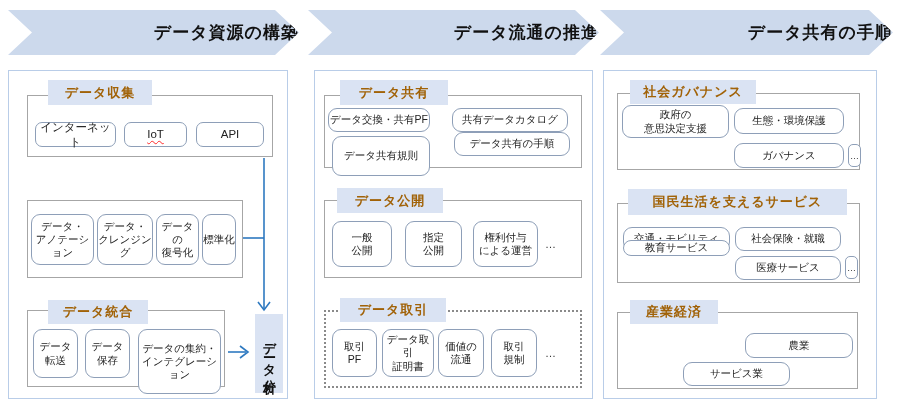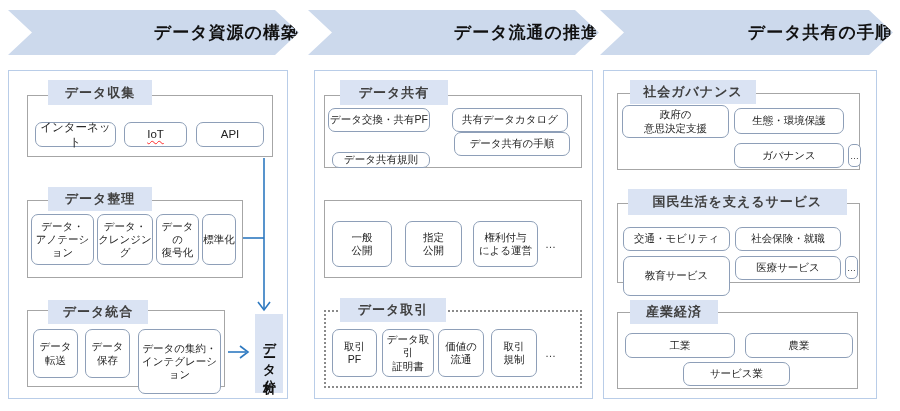--- a/index.html
+++ b/index.html
@@ -27,30 +27,30 @@
 
   
   .panel{position:absolute;top:70px;height:329px;border:1px solid var(--panel-border);background:#fff;}
 
   
   .group{position:absolute;border:1px solid var(--group-border);background:#fff;}
   .group.dotted{border:2px dotted #8a8a8a;}
   .glabel{
     position:absolute;background:var(--label-fill);
     display:flex;align-items:center;justify-content:center;
-    font-size:13px;font-weight:bold;color:#404040;z-index:3;letter-spacing:1px;
+    font-size:13px;font-weight:bold;color:#a16207;z-index:3;letter-spacing:1px;
   }
 
   
   .item{
     position:absolute;border:1px solid var(--item-border);border-radius:7px;background:#fff;
     display:flex;align-items:center;justify-content:center;text-align:center;
     font-size:11.5px;line-height:1.25;color:#222;white-space:pre-line;z-index:2;
   }
-  .item.small{font-size:10.5px;}
+  .item.small{font-size:10.5px;border-radius:9px;}
   .u-spell{text-decoration:underline wavy #ff2a2a 1px;text-underline-offset:2px;text-decoration-skip-ink:none;}
 
   .dots{position:absolute;font-size:11px;color:#333;z-index:2;letter-spacing:1px;}
   .dots-box{
     position:absolute;border:1px solid var(--item-border);border-radius:5px;background:#fff;
     display:flex;align-items:center;justify-content:center;font-size:9px;color:#333;z-index:4;
   }
 
   
   .vbox{
@@ -87,21 +87,20 @@
   </svg>
 
   <div class="panel" style="left:8px;width:280px"></div>
 
   <div class="glabel" style="left:48px;top:80px;width:104px;height:25px">データ収集</div>
   <div class="group" style="left:27px;top:95px;width:246px;height:62px"></div>
   <div class="item" style="left:35px;top:122px;width:81px;height:25px">インターネット</div>
   <div class="item" style="left:124px;top:122px;width:63px;height:25px"><span class="u-spell">IoT</span></div>
   <div class="item" style="left:196px;top:122px;width:68px;height:25px">API</div>
 
-  <div class="glabel" style="left:48px;top:187px;width:104px;height:24px">データ整理</div>
   <div class="group" style="left:27px;top:200px;width:216px;height:78px"></div>
   <div class="item small" style="left:31px;top:214px;width:63px;height:51px">データ・
 アノテーション</div>
   <div class="item small" style="left:97px;top:214px;width:56px;height:51px">データ・
 クレンジング</div>
   <div class="item small" style="left:156px;top:214px;width:43px;height:51px">データの
 復号化</div>
   <div class="item small" style="left:202px;top:214px;width:34px;height:51px">標準化</div>
 
   <div class="glabel" style="left:48px;top:300px;width:100px;height:24px">データ統合</div>
@@ -114,23 +113,24 @@
 インテグレーション</div>
 
   <div class="vbox" style="left:255px;top:314px;width:28px;height:79px">データ分析</div>
 
   <div class="panel" style="left:314px;width:279px"></div>
 
   <div class="glabel" style="left:340px;top:80px;width:108px;height:25px">データ共有</div>
   <div class="group" style="left:324px;top:95px;width:258px;height:73px"></div>
   <div class="item small" style="left:328px;top:108px;width:102px;height:24px">データ交換・共有PF</div>
   <div class="item small" style="left:452px;top:108px;width:116px;height:24px">共有データカタログ</div>
-  <div class="item small" style="left:332px;top:152px;width:98px;height:16px">データ共有規則</div>
+  <div class="item small" style="left:332px;top:136px;width:98px;height:40px">データ共有規則</div>
   <div class="item small" style="left:454px;top:132px;width:116px;height:24px">データ共有の手順</div>
 
+  <div class="glabel" style="left:337px;top:188px;width:106px;height:25px">データ公開</div>
   <div class="group" style="left:324px;top:200px;width:258px;height:78px"></div>
   <div class="item small" style="left:332px;top:221px;width:60px;height:46px">一般
 公開</div>
   <div class="item small" style="left:405px;top:221px;width:57px;height:46px">指定
 公開</div>
   <div class="item small" style="left:473px;top:221px;width:65px;height:46px">権利付与
 による運営</div>
   <div class="dots" style="left:545px;top:238px">…</div>
 
   <div class="glabel" style="left:340px;top:298px;width:106px;height:24px">データ取引</div>
@@ -152,23 +152,22 @@
   <div class="item small" style="left:622px;top:105px;width:107px;height:33px">政府の
 意思決定支援</div>
   <div class="item small" style="left:734px;top:108px;width:110px;height:26px">生態・環境保護</div>
   <div class="item small" style="left:734px;top:143px;width:110px;height:25px">ガバナンス</div>
   <div class="dots-box" style="left:848px;top:144px;width:13px;height:23px">…</div>
 
   <div class="glabel" style="left:628px;top:189px;width:219px;height:26px">国民生活を支えるサービス</div>
   <div class="group" style="left:617px;top:203px;width:243px;height:80px"></div>
   <div class="item small" style="left:623px;top:227px;width:107px;height:24px">交通・モビリティ</div>
   <div class="item small" style="left:735px;top:227px;width:106px;height:24px">社会保険・就職</div>
-  <div class="item small" style="left:623px;top:256px;width:107px;height:40px">教育サービス</div>
+  <div class="item small" style="left:623px;top:240px;width:107px;height:16px">教育サービス</div>
   <div class="item small" style="left:735px;top:256px;width:106px;height:24px">医療サービス</div>
   <div class="dots-box" style="left:845px;top:256px;width:13px;height:23px">…</div>
 
   <div class="glabel" style="left:630px;top:300px;width:88px;height:24px">産業経済</div>
   <div class="group" style="left:617px;top:312px;width:241px;height:77px"></div>
-  <div class="item small" style="left:625px;top:333px;width:110px;height:25px">工業</div>
   <div class="item small" style="left:745px;top:333px;width:108px;height:25px">農業</div>
   <div class="item small" style="left:683px;top:362px;width:107px;height:24px">サービス業</div>
 
 </div>
 
 </body></html>

